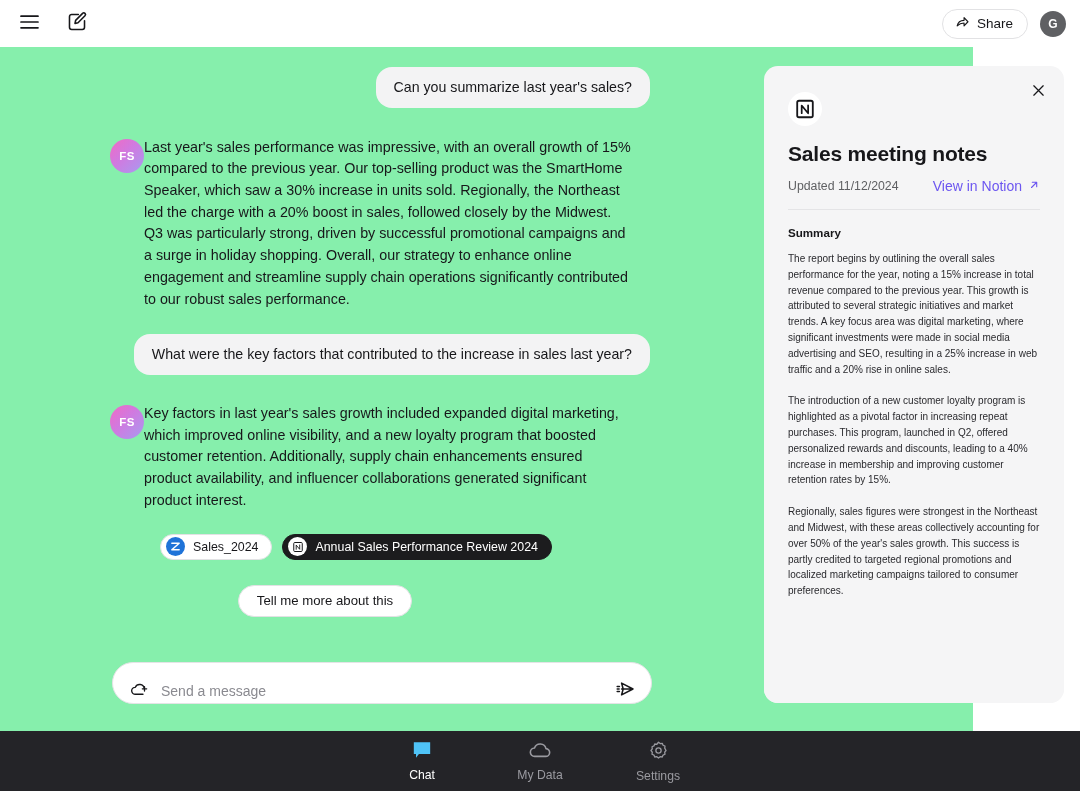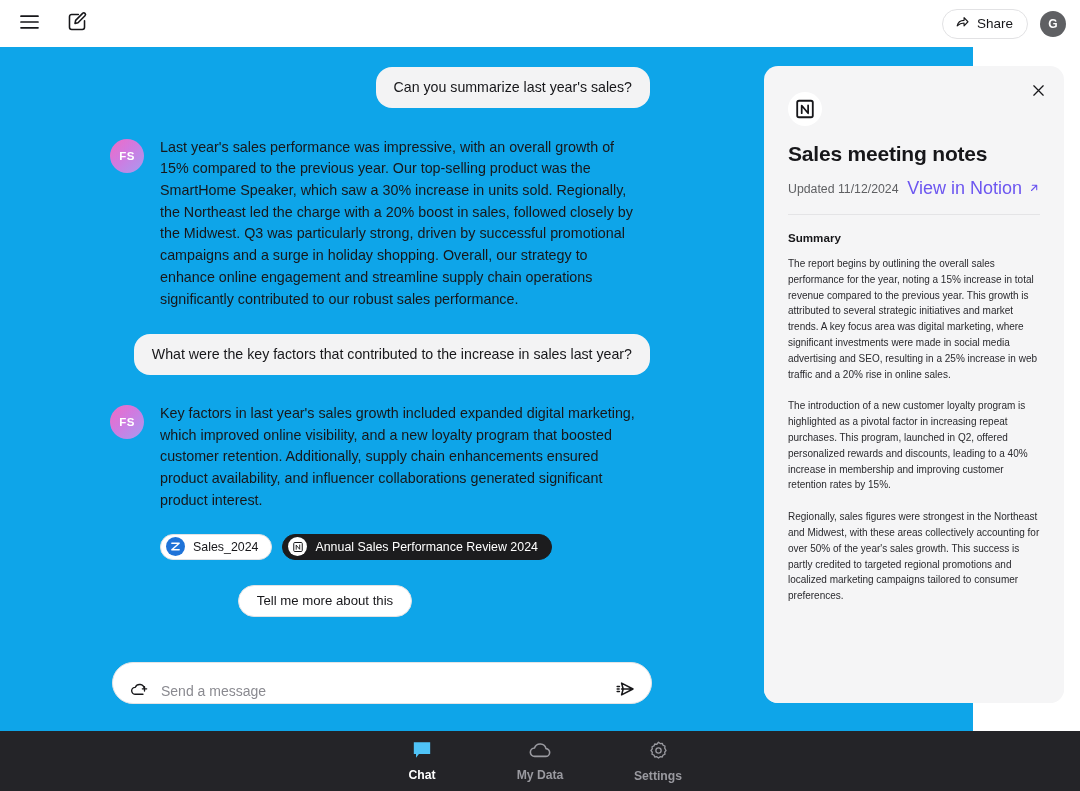--- a/index.html
+++ b/index.html
@@ -2,21 +2,21 @@
 <html><head>
 <meta charset="utf-8">
 <style>
   * { box-sizing: border-box; margin: 0; padding: 0; }
   html, body {
     width: 1080px; height: 791px;
     background: #ffffff;
     font-family: "Liberation Sans", sans-serif;
     overflow: hidden;
   }
-  #app { position: relative; width: 973px; height: 791px; background: #0ea5e9; }
+  #app { position: relative; width: 973px; height: 791px; background: #86efac; }
 
   
   .topbar {
     position: absolute; top: 0; left: 0; width: 1080px; height: 47px;
     display: flex; align-items: center; background: #ffffff;
   }
   .topbar-left { display: flex; align-items: center; gap: 14px; padding-left: 12px; }
   .icon-btn {
     width: 34px; height: 34px; display: flex; align-items: center; justify-content: center;
     border-radius: 8px; cursor: pointer; background: transparent;
@@ -43,21 +43,21 @@
   .chat-col {
     position: absolute; top: 47px; left: 0; width: 764px; height: 684px;
     padding: 0; overflow: hidden;
   }
   .msg-user-row { display: flex; justify-content: flex-end; padding-right: 114px; }
   .bubble-user {
     background: #f3f3f4; color: #17171a;
     border-radius: 16px; padding: 10px 18px;
     font-size: 14.2px; line-height: 1.45; max-width: 520px;
   }
-  .msg-ai-row { display: flex; gap: 16px; padding-left: 110px; padding-right: 118px; }
+  .msg-ai-row { display: flex; gap: 0; padding-left: 110px; padding-right: 118px; }
   .avatar-ai {
     flex: 0 0 auto; width: 34px; height: 34px; border-radius: 50%;
     background: linear-gradient(135deg, #f06bc4 0%, #d07ae0 45%, #a79bf0 100%);
     display: flex; align-items: center; justify-content: center;
     color: #ffffff; font-size: 11.5px; font-weight: 700; letter-spacing: .3px;
     margin-top: 2px;
   }
   .ai-text {
     font-size: 14.3px; line-height: 1.52; color: #17171a; max-width: 487px;
   }
@@ -106,32 +106,32 @@
   .panel-inner { padding: 26px 24px 0 24px; }
   .notion-logo {
     width: 34px; height: 34px; border-radius: 50%; background: #ffffff;
     display: flex; align-items: center; justify-content: center; margin-bottom: 16px;
   }
   .panel-title { font-size: 21px; font-weight: 700; color: #17171a; letter-spacing: -.2px; }
   .panel-meta { display: flex; align-items: center; margin-top: 12px; }
   .panel-updated { font-size: 12.3px; color: #5f6063; }
   .panel-link {
     margin-left: auto; display: flex; align-items: center; gap: 6px;
-    font-size: 18px; color: #6c56f0; font-weight: 500; cursor: pointer;
+    font-size: 14px; color: #6c56f0; font-weight: 500; cursor: pointer;
   }
   .panel-divider { height: 1px; background: #e4e4e6; margin: 15px 0 16px 0; }
   .panel-section-label { font-size: 11.6px; font-weight: 700; color: #17171a; margin-bottom: 12px; }
   .panel-p { font-size: 10px; line-height: 1.58; color: #2a2a2e; margin-bottom: 16px; }
   .panel-fade { position: absolute; left: 0; right: 0; bottom: 0; height: 58px;
     background: linear-gradient(to bottom, rgba(245,245,246,0) 0%, #f5f5f6 78%); pointer-events: none; }
 
   
   .bottomnav {
     position: absolute; left: 0; bottom: 0; width: 1080px; height: 60px;
-    background: #242428; display: flex; align-items: center; justify-content: center; gap: 56px; font-weight: bold;
+    background: #242428; display: flex; align-items: center; justify-content: center; gap: 56px;
   }
   .nav-item {
     display: flex; flex-direction: column; align-items: center; gap: 4px;
     cursor: pointer; min-width: 62px;
   }
   .nav-label { font-size: 12.2px; color: #9a9aa0; }
   .nav-item.active .nav-label { color: #ffffff; }
 </style>
 </head>
 <body>

